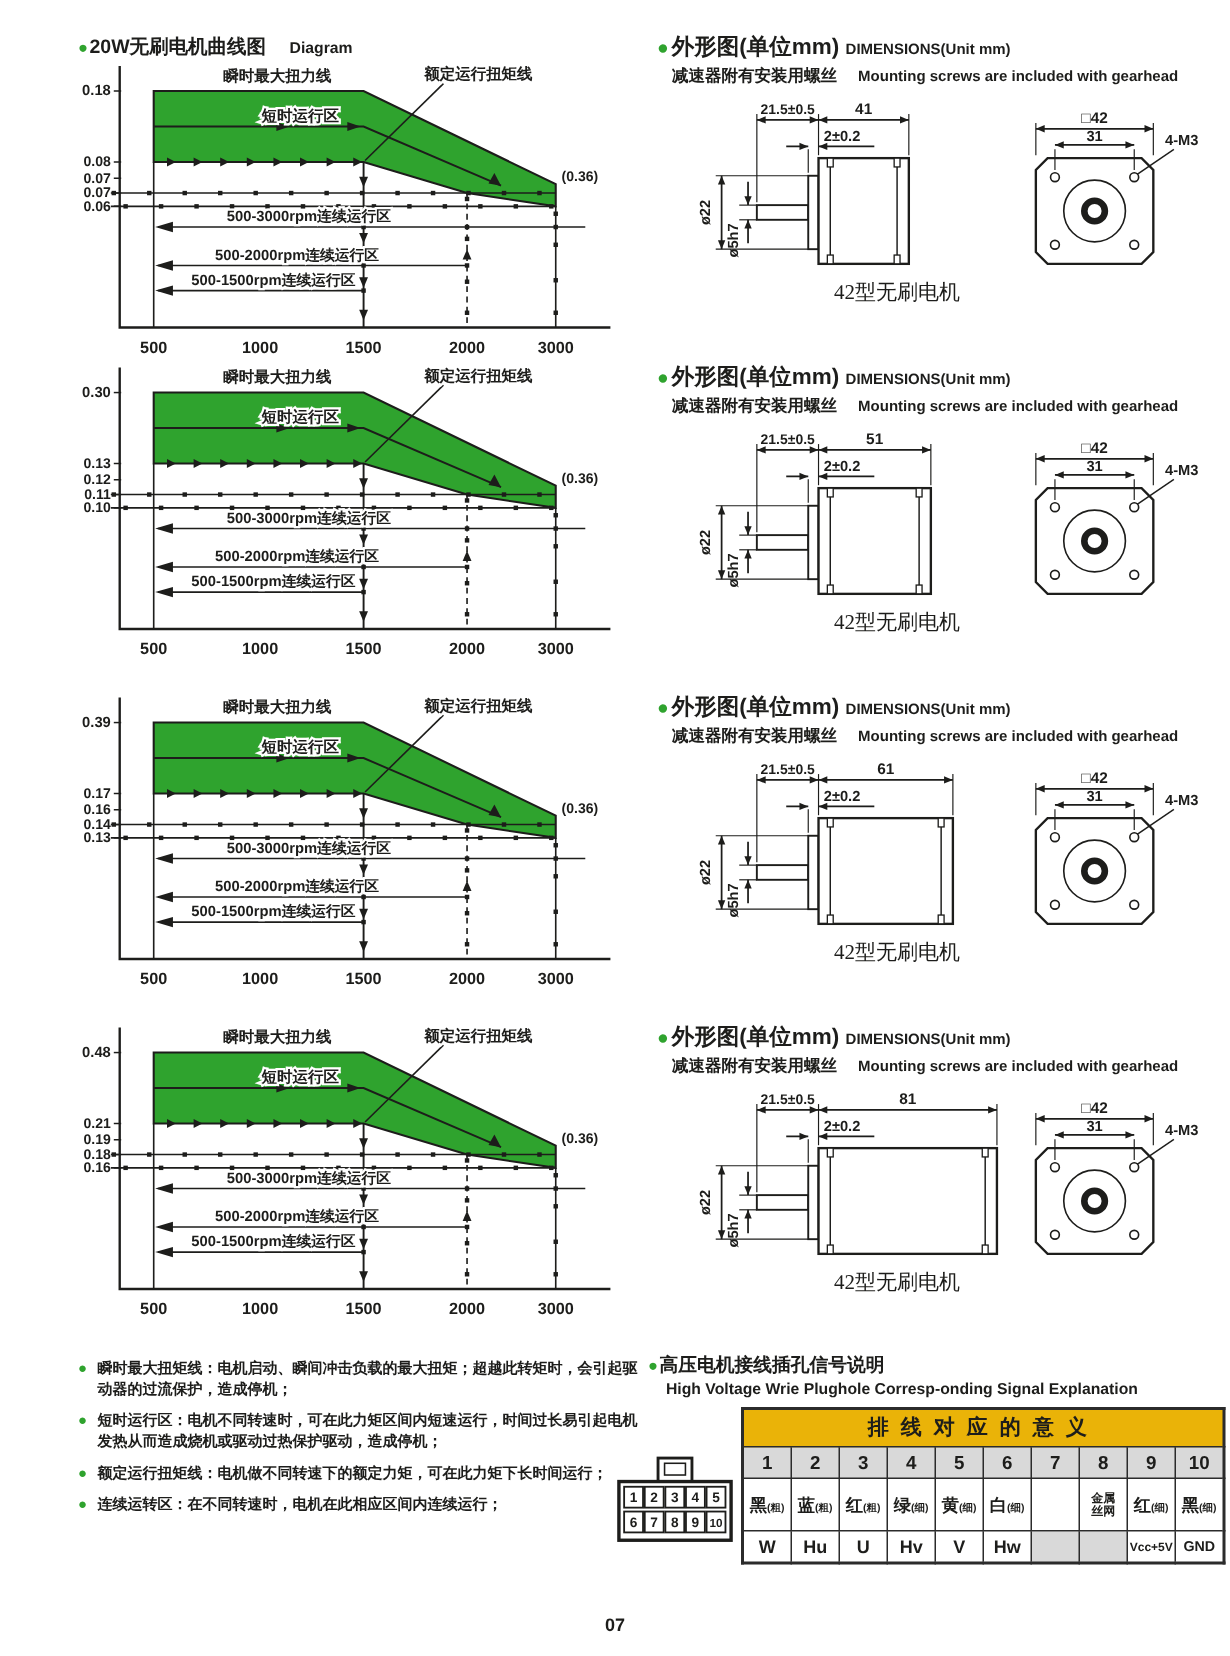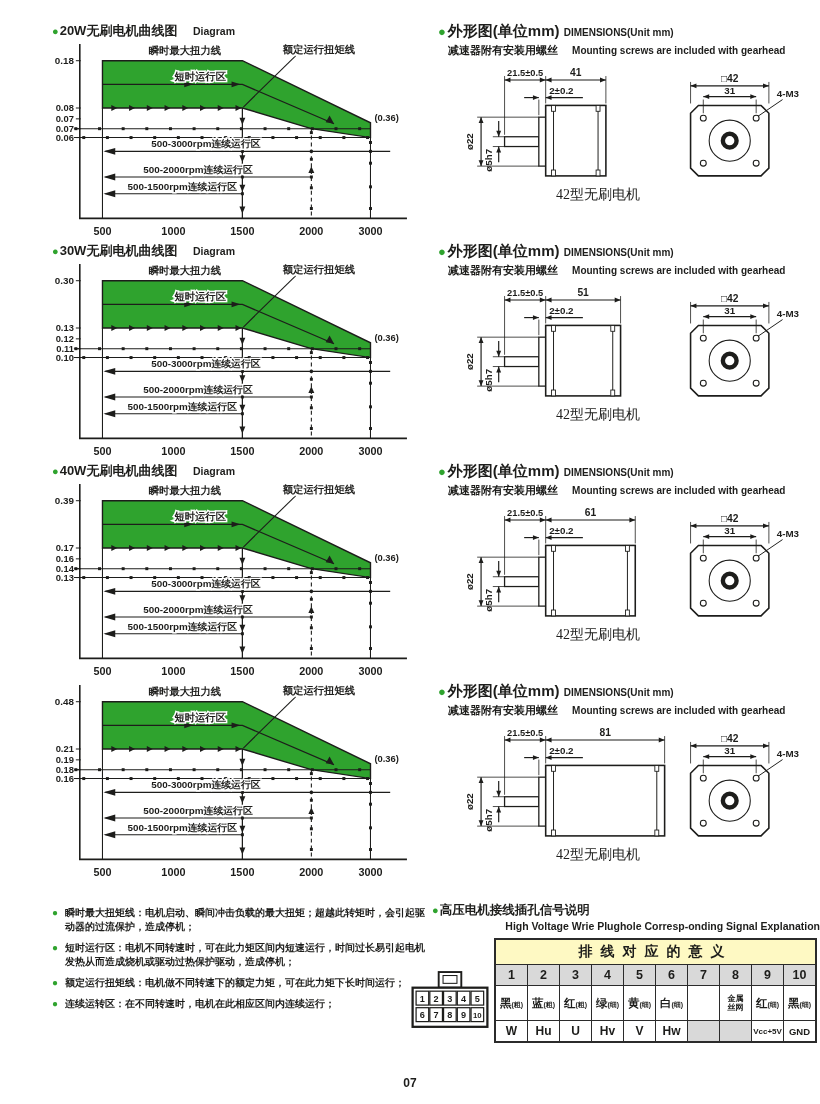--- a/index.html
+++ b/index.html
@@ -19,26 +19,26 @@
   .dim-head .en{font-size:10px;text-align:center;}
   .dim-note{font-size:11px;font-weight:bold;margin:2px 0 0 10px;white-space:nowrap;}
   .dim-note .en{font-size:10px;padding-left:11px;}
   .dim-canvas{line-height:0;margin-top:8px;}
   .dim-caption{width:300px;text-align:center;font-size:14px;margin:2px 0 0 10px;font-family:"Liberation Serif",serif;}
   .notes{list-style:none;margin:4px 0 0 2px;padding:0;width:378px;}
   .notes li{display:flex;margin-bottom:7px;font-size:10px;font-weight:bold;line-height:1.4;}
   .notes li .dot{flex:0 0 12px;font-size:10px;}
   .wiring{margin-top:0;}
   .wiring-head{font-size:12.5px;font-weight:bold;margin:0;}
-  .wiring-head-en{font-size:10.5px;font-weight:bold;margin:1px 0 0 12px;text-align:right;}
+  .wiring-head-en{font-size:10.5px;font-weight:bold;margin:1px 0 0 12px;}
   .wiring-row{display:flex;align-items:flex-start;margin-top:6px;}
   .connector{margin:30px 4px 0 -22px;line-height:0;}
   .wt{border-collapse:collapse;border:2px solid #2b2b2b;}
   .wt td{border:1.6px solid #2b2b2b;text-align:center;vertical-align:middle;padding:0;font-weight:bold;color:#1d1d1b;}
-  .c-title{background:#fef9c3;font-size:14px;letter-spacing:8px;height:24px;}
+  .c-title{background:#eab308;font-size:14px;letter-spacing:8px;height:24px;}
   .c-num{background:#d9d9d9;font-size:12.5px;height:20px;width:31px;}
   .c-clr{font-size:11.5px;height:34px;}
   .c-clr .t-sub{font-size:7px;}
   .c-mesh{font-size:8px;line-height:1.15;}
   .c-sig{font-size:12px;height:20px;}
   .c-gray{background:#d9d9d9;}
   .c-vcc{font-size:8px;}
   .c-gnd{font-size:9.5px;}
   .footer{position:absolute;left:0;top:1076px;width:820px;text-align:center;font-size:12px;font-weight:bold;}
   svg text{fill:#1d1d1b;}
@@ -145,21 +145,20 @@
   <text x="100" y="13" font-size="10.5" font-weight="bold" stroke="#fff" stroke-width="3" paint-order="stroke">瞬时最大扭力线</text>
   <text x="126" y="40" font-size="10.5" font-weight="bold" stroke="#fff" stroke-width="3" paint-order="stroke">短时运行区</text>
   <text x="236" y="12" font-size="10.5" font-weight="bold" stroke="#fff" stroke-width="3" paint-order="stroke">额定运行扭矩线</text>
   <text x="329" y="81" font-size="9.5" font-weight="bold">(0.36)</text>
   <text x="158" y="108" text-anchor="middle" font-size="10" font-weight="bold" stroke="#fff" stroke-width="3" paint-order="stroke">500-3000rpm连续运行区</text>
   <text x="150" y="134" text-anchor="middle" font-size="10" font-weight="bold" stroke="#fff" stroke-width="3" paint-order="stroke">500-2000rpm连续运行区</text>
   <text x="134" y="151" text-anchor="middle" font-size="10" font-weight="bold" stroke="#fff" stroke-width="3" paint-order="stroke">500-1500rpm连续运行区</text>
   </svg></div>
       </section>
       <section class="chart-block">
-        <p class="chart-title"><span class="dot">●</span><span>30W无刷电机曲线图</span> <span class="en">Diagram</span></p>
         <div class="chart-canvas"><svg width="370" height="202" viewBox="0 0 375 205" xmlns="http://www.w3.org/2000/svg">
   <path d="M30,3 V180 H362" fill="none" stroke="#1d1d1b" stroke-width="1.6"></path>
   <path d="M53,68 L53,20 L195,20 L325,83 L325,98 L265,89 L195,68 Z" fill="#2fa32e" stroke="#1d1d1b" stroke-width="1.4"></path>
   <path d="M53,44 H195 L288,84" fill="none" stroke="#1d1d1b" stroke-width="1.3"></path>
   <line x1="249" y1="15" x2="196" y2="67" stroke="#1d1d1b" stroke-width="1.1"></line>
   <line x1="24" y1="89" x2="325" y2="89" stroke="#1d1d1b" stroke-width="1.1"></line>
   <line x1="24" y1="98" x2="325" y2="98" stroke="#1d1d1b" stroke-width="1.1"></line>
   <line x1="53" y1="68" x2="53" y2="180" stroke="#1d1d1b" stroke-width="1.1"></line>
   <line x1="195" y1="68" x2="195" y2="180" stroke="#1d1d1b" stroke-width="1.3"></line>
   <line x1="265" y1="89" x2="265" y2="180" stroke="#1d1d1b" stroke-width="1.1" stroke-dasharray="4 3"></line>
@@ -246,21 +245,20 @@
   <text x="100" y="13" font-size="10.5" font-weight="bold" stroke="#fff" stroke-width="3" paint-order="stroke">瞬时最大扭力线</text>
   <text x="126" y="40" font-size="10.5" font-weight="bold" stroke="#fff" stroke-width="3" paint-order="stroke">短时运行区</text>
   <text x="236" y="12" font-size="10.5" font-weight="bold" stroke="#fff" stroke-width="3" paint-order="stroke">额定运行扭矩线</text>
   <text x="329" y="81" font-size="9.5" font-weight="bold">(0.36)</text>
   <text x="158" y="108" text-anchor="middle" font-size="10" font-weight="bold" stroke="#fff" stroke-width="3" paint-order="stroke">500-3000rpm连续运行区</text>
   <text x="150" y="134" text-anchor="middle" font-size="10" font-weight="bold" stroke="#fff" stroke-width="3" paint-order="stroke">500-2000rpm连续运行区</text>
   <text x="134" y="151" text-anchor="middle" font-size="10" font-weight="bold" stroke="#fff" stroke-width="3" paint-order="stroke">500-1500rpm连续运行区</text>
   </svg></div>
       </section>
       <section class="chart-block">
-        <p class="chart-title"><span class="dot">●</span><span>40W无刷电机曲线图</span> <span class="en">Diagram</span></p>
         <div class="chart-canvas"><svg width="370" height="202" viewBox="0 0 375 205" xmlns="http://www.w3.org/2000/svg">
   <path d="M30,3 V180 H362" fill="none" stroke="#1d1d1b" stroke-width="1.6"></path>
   <path d="M53,68 L53,20 L195,20 L325,83 L325,98 L265,89 L195,68 Z" fill="#2fa32e" stroke="#1d1d1b" stroke-width="1.4"></path>
   <path d="M53,44 H195 L288,84" fill="none" stroke="#1d1d1b" stroke-width="1.3"></path>
   <line x1="249" y1="15" x2="196" y2="67" stroke="#1d1d1b" stroke-width="1.1"></line>
   <line x1="24" y1="89" x2="325" y2="89" stroke="#1d1d1b" stroke-width="1.1"></line>
   <line x1="24" y1="98" x2="325" y2="98" stroke="#1d1d1b" stroke-width="1.1"></line>
   <line x1="53" y1="68" x2="53" y2="180" stroke="#1d1d1b" stroke-width="1.1"></line>
   <line x1="195" y1="68" x2="195" y2="180" stroke="#1d1d1b" stroke-width="1.3"></line>
   <line x1="265" y1="89" x2="265" y2="180" stroke="#1d1d1b" stroke-width="1.1" stroke-dasharray="4 3"></line>

